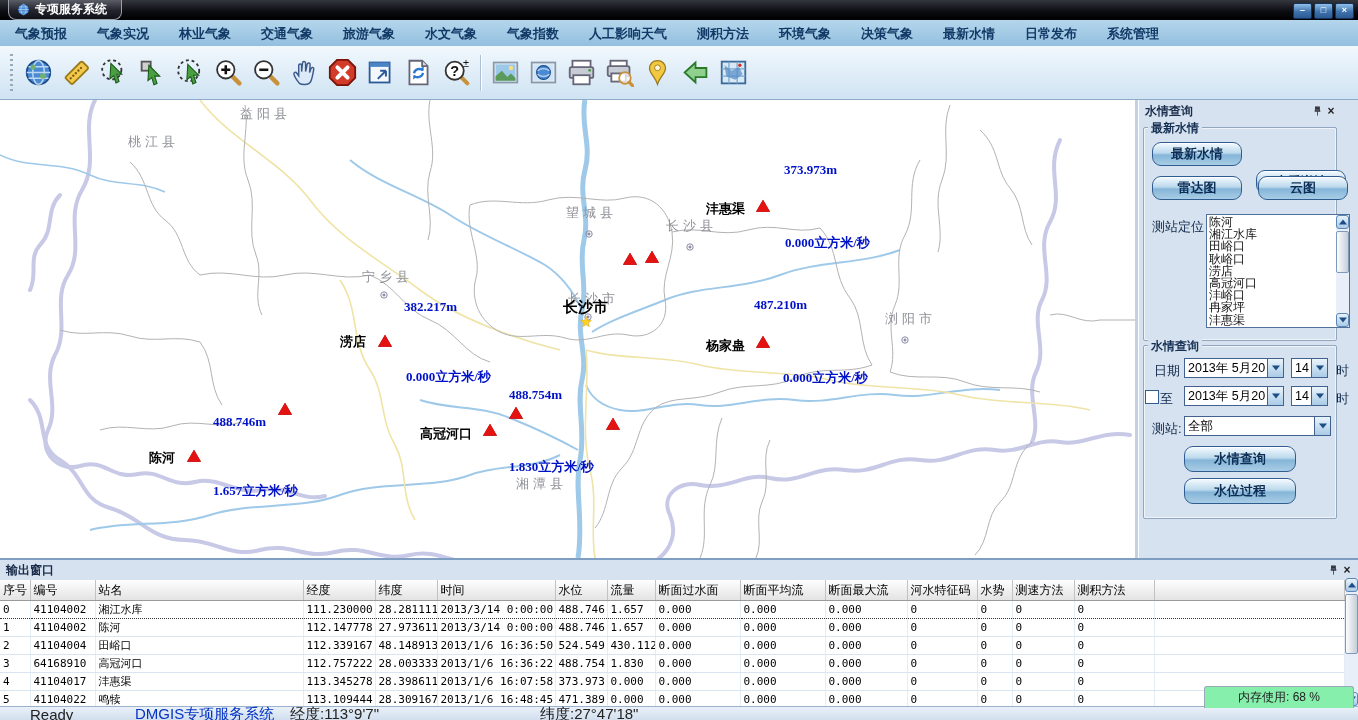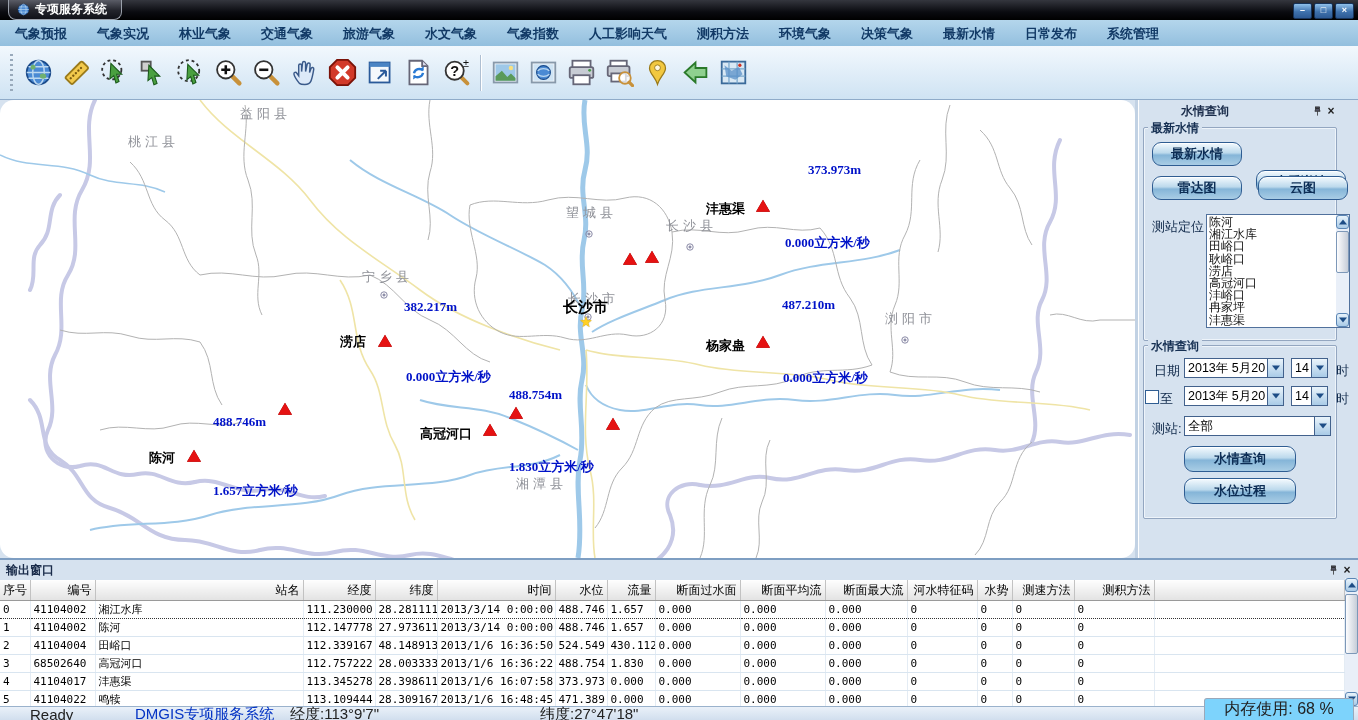--- a/index.html
+++ b/index.html
@@ -27,39 +27,39 @@
   
   .toolbar{position:absolute;left:0;top:46px;width:1358px;height:54px;
     background:linear-gradient(#f2f8fd,#cfe3f3);
     border-bottom:1px solid #8fabc9;display:flex;align-items:center;padding-left:10px;box-sizing:border-box;}
   .tool-grip{width:3px;height:38px;margin-right:6px;
     background:repeating-linear-gradient(#9ab 0 2px,transparent 2px 5px);}
   .tool-btn{width:38px;height:40px;display:flex;align-items:center;justify-content:center;}
   .tool-btn svg{width:29px;height:29px;}
   .tool-sep{width:1px;height:36px;background:#aebfd2;margin:0 5px;box-shadow:1px 0 0 #fff;}
   
-  #map{position:absolute;left:0;top:100px;width:1135px;height:458px;background:#fff;overflow:hidden;border-radius:14px;}
+  #map{position:absolute;left:0;top:100px;width:1135px;height:458px;background:#fff;overflow:hidden;}
   #map svg.base{position:absolute;left:0;top:0;}
   #map-overlay{position:absolute;left:0;top:0;width:100%;height:100%;}
   .map-area-label{position:absolute;color:#8f9198;font-size:13px;letter-spacing:4px;white-space:nowrap;
     font-family:"Liberation Serif","DejaVu Serif",serif;}
   .map-station-label{position:absolute;color:#000;font-size:13px;font-weight:bold;white-space:nowrap;
     font-family:"Liberation Serif","DejaVu Serif",serif;}
   .map-station-label.city{font-size:15px;}
   .map-value-label{position:absolute;color:#0012c8;font-size:13px;font-weight:bold;white-space:nowrap;
     font-family:"Liberation Serif","DejaVu Serif",serif;}
   .map-marker{position:absolute;width:0;height:0;transform:translate(-50%,-60%);
     border-left:7px solid transparent;border-right:7px solid transparent;border-bottom:12px solid #e51212;
     filter:drop-shadow(0 0 .5px #7a0000);}
   .map-star{position:absolute;transform:translate(-50%,-55%);color:#ffd024;font-size:15px;
     text-shadow:0 0 1px #9a7000;}
   .splitter-v{position:absolute;left:1135px;top:100px;width:3px;height:458px;background:#c2d2e4;}
   
   .panel{position:absolute;left:1138px;top:100px;width:204px;height:458px;
-    background:#d6e2ef;border-left:1px solid #fff;box-sizing:border-box;font-size:12px;color:#13304f;padding-left:36px;}
+    background:#d6e2ef;border-left:1px solid #fff;box-sizing:border-box;font-size:12px;color:#13304f;}
   .panel-title{height:18px;display:flex;align-items:center;padding:2px 4px 0 6px;
     font-size:12px;font-weight:bold;color:#1a2c4a;}
   .panel-title .sp{flex:1;}
   .mini-ico{width:14px;height:14px;display:flex;align-items:center;justify-content:center;
     color:#222;font-size:12px;font-weight:bold;}
   .grp{position:absolute;left:4px;right:5px;border:1px solid #93a6c0;border-radius:2px;
     box-shadow:inset 0 0 0 1px #eef4fa;}
   .grp-legend{position:absolute;top:-8px;left:4px;background:#d6e2ef;padding:0 3px;
     font-size:12px;font-weight:bold;color:#152f52;}
   .btn{border:1px solid #2f5d92;border-radius:9px;color:#0c2d55;font-size:13px;font-weight:bold;
@@ -84,38 +84,38 @@
   .checkbox{position:absolute;width:12px;height:12px;background:#fff;border:1px solid #2f5d92;}
   
   .output{position:absolute;left:0;top:558px;width:1358px;height:148px;background:#d6e2ef;
     border-top:2px solid #7e9ec2;box-sizing:border-box;}
   .out-title{height:18px;display:flex;align-items:center;padding:1px 4px 0 6px;
     font-size:12px;font-weight:bold;color:#1a2c4a;}
   .out-title .sp{flex:1;}
   .tablewrap{position:absolute;left:0;top:20px;right:13px;bottom:0;overflow:hidden;background:#fff;}
   table{border-collapse:collapse;table-layout:fixed;width:1345px;}
   th{height:20px;background:linear-gradient(#fefefe,#e3e3e3);border-right:1px solid #c2c2c2;
-     border-bottom:1px solid #9a9a9a;font-size:12px;font-weight:normal;color:#000;text-align:right;
+     border-bottom:1px solid #9a9a9a;font-size:12px;font-weight:normal;color:#000;text-align:left;
      padding:0 3px;white-space:nowrap;overflow:hidden;}
   td{height:17px;border-right:1px solid #e4ecf4;border-bottom:1px solid #d9e5f0;
      font-family:"DejaVu Sans Mono","Liberation Mono",monospace;font-size:11px;color:#000;
      padding:0 3px;white-space:nowrap;overflow:hidden;}
   tr.focused td{border-top:1px dotted #333;border-bottom:1px dotted #333;}
   .vsb{position:absolute;right:0;top:578px;width:13px;height:128px;background:#e9eff8;}
   
   .statusbar{position:absolute;left:0;top:706px;width:1358px;height:14px;
     background:linear-gradient(#eaf1f9,#cfdded);border-top:1px solid #9ab2cc;
     display:flex;align-items:center;font-size:15px;color:#222;}
   .statusbar .s-ready{margin-left:30px;width:105px;}
   .statusbar .s-app{color:#0433c4;width:155px;}
   .statusbar .s-lon{width:250px;}
   .statusbar .s-lat{width:250px;}
-  .membox{position:absolute;right:4px;bottom:0;width:148px;height:21px;
-    background:#7dd3fc;border:1px solid #9aa8ba;border-bottom:none;border-radius:3px 3px 0 0;
-    font-size:16px;color:#222;display:flex;align-items:center;justify-content:center;}
+  .membox{position:absolute;right:4px;bottom:12px;width:148px;height:21px;
+    background:#86efac;border:1px solid #9aa8ba;border-bottom:none;border-radius:3px 3px 0 0;
+    font-size:12px;color:#222;display:flex;align-items:center;justify-content:center;}
 </style>
 </head>
 <body>
 
 <div class="titlebar">
   <div class="app-tab">
     <svg viewBox="0 0 16 16">
         <circle cx="8" cy="8" r="6.5" fill="#4a8ad4" stroke="#1a4a8a"></circle>
         <path d="M8 1.5 A3.2 6.5 0 0 0 8 14.5 A3.2 6.5 0 0 0 8 1.5 M1.5 8 H14.5 M2.5 4.8 H13.5 M2.5 11.2 H13.5" fill="none" stroke="#bcd8f0" stroke-width=".8"></path>
       </svg>
@@ -363,24 +363,24 @@
       <div class="map-area-label" style="position: absolute; left: 666px; top: 117px;">长沙县</div>
       <div class="map-area-label" style="position: absolute; left: 568px; top: 190px;">长沙市</div>
       <div class="map-area-label" style="position: absolute; left: 885px; top: 210px;">浏阳市</div>
       <div class="map-area-label" style="position: absolute; left: 516px; top: 375px;">湘潭县</div>
       <div class="map-station-label" style="position: absolute; left: 706px; top: 100px;">沣惠渠</div>
       <div class="map-station-label city" style="position: absolute; left: 563px; top: 198px;">长沙市</div>
       <div class="map-station-label" style="position: absolute; left: 340px; top: 233px;">涝店</div>
       <div class="map-station-label" style="position: absolute; left: 706px; top: 237px;">杨家蛊</div>
       <div class="map-station-label" style="position: absolute; left: 420px; top: 325px;">高冠河口</div>
       <div class="map-station-label" style="position: absolute; left: 149px; top: 349px;">陈河</div>
-      <div class="map-value-label" style="position: absolute; left: 784px; top: 62px; margin-left: 24px;">373.973m</div>
+      <div class="map-value-label" style="position: absolute; left: 784px; top: 62px;">373.973m</div>
       <div class="map-value-label" style="position: absolute; left: 785px; top: 134px;">0.000立方米/秒</div>
       <div class="map-value-label" style="position: absolute; left: 404px; top: 199px;">382.217m</div>
-      <div class="map-value-label" style="position: absolute; left: 782px; top: 197px;">487.210m</div>
+      <div class="map-value-label" style="position: absolute; left: 754px; top: 197px;">487.210m</div>
       <div class="map-value-label" style="position: absolute; left: 406px; top: 268px;">0.000立方米/秒</div>
       <div class="map-value-label" style="position: absolute; left: 783px; top: 269px;">0.000立方米/秒</div>
       <div class="map-value-label" style="position: absolute; left: 509px; top: 287px;">488.754m</div>
       <div class="map-value-label" style="position: absolute; left: 213px; top: 314px;">488.746m</div>
       <div class="map-value-label" style="position: absolute; left: 509px; top: 358px;">1.830立方米/秒</div>
       <div class="map-value-label" style="position: absolute; left: 213px; top: 382px;">1.657立方米/秒</div>
       <div class="map-marker" style="position: absolute; left: 763px; top: 107px;"></div>
       <div class="map-marker" style="position: absolute; left: 630px; top: 160px;"></div>
       <div class="map-marker" style="position: absolute; left: 652px; top: 158px;"></div>
       <div class="map-marker" style="position: absolute; left: 385px; top: 242px;"></div>
@@ -590,21 +590,21 @@
             <td>0.000</td>
             <td>0.000</td>
             <td>0</td>
             <td>0</td>
             <td>0</td>
             <td>0</td>
             <td></td>
           </tr>
           <tr>
             <td>3</td>
-            <td>68502640</td>
+            <td>64168910</td>
             <td>高冠河口</td>
             <td>112.757222</td>
             <td>28.003333</td>
             <td>2013/1/6 16:36:22</td>
             <td>488.754</td>
             <td>1.830</td>
             <td>0.000</td>
             <td>0.000</td>
             <td>0.000</td>
             <td>0</td>

